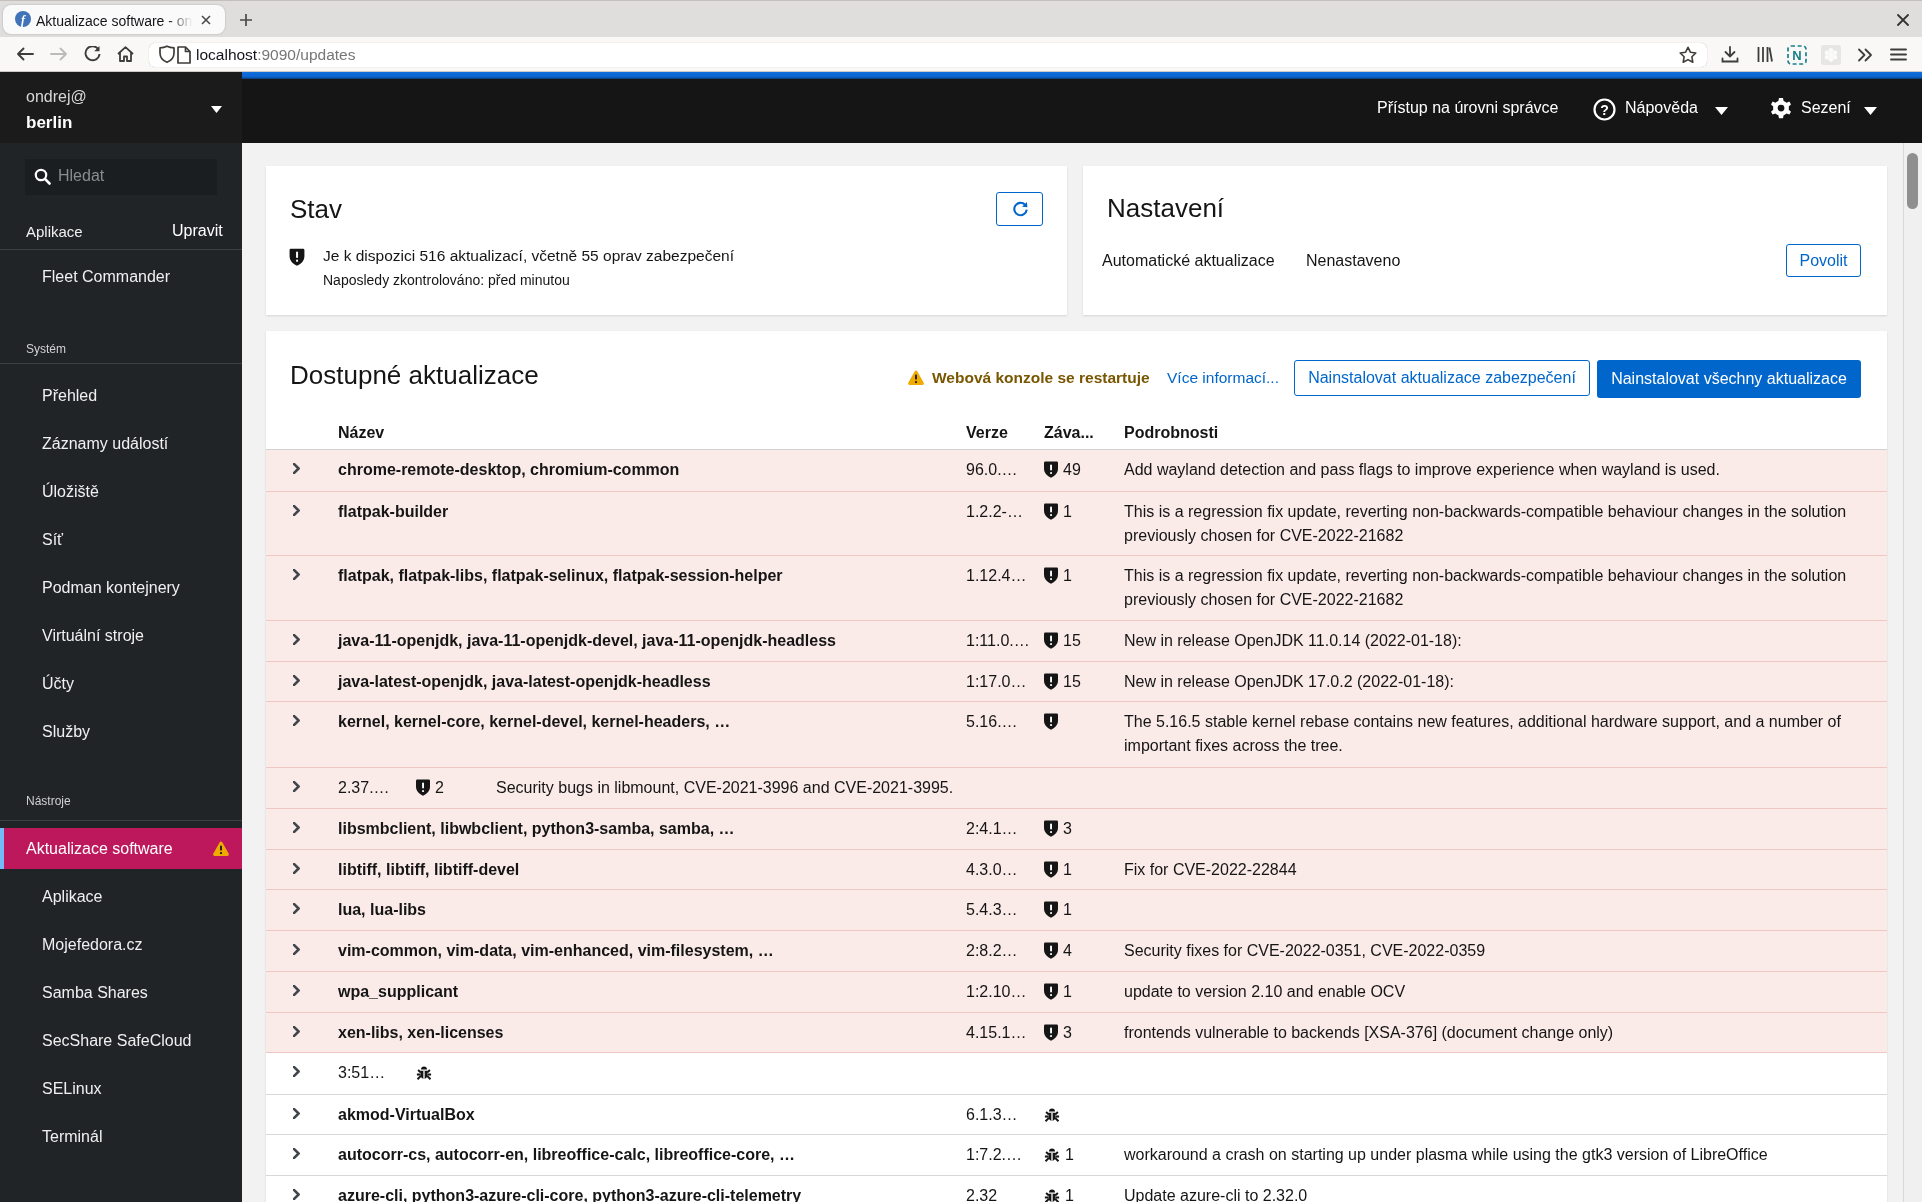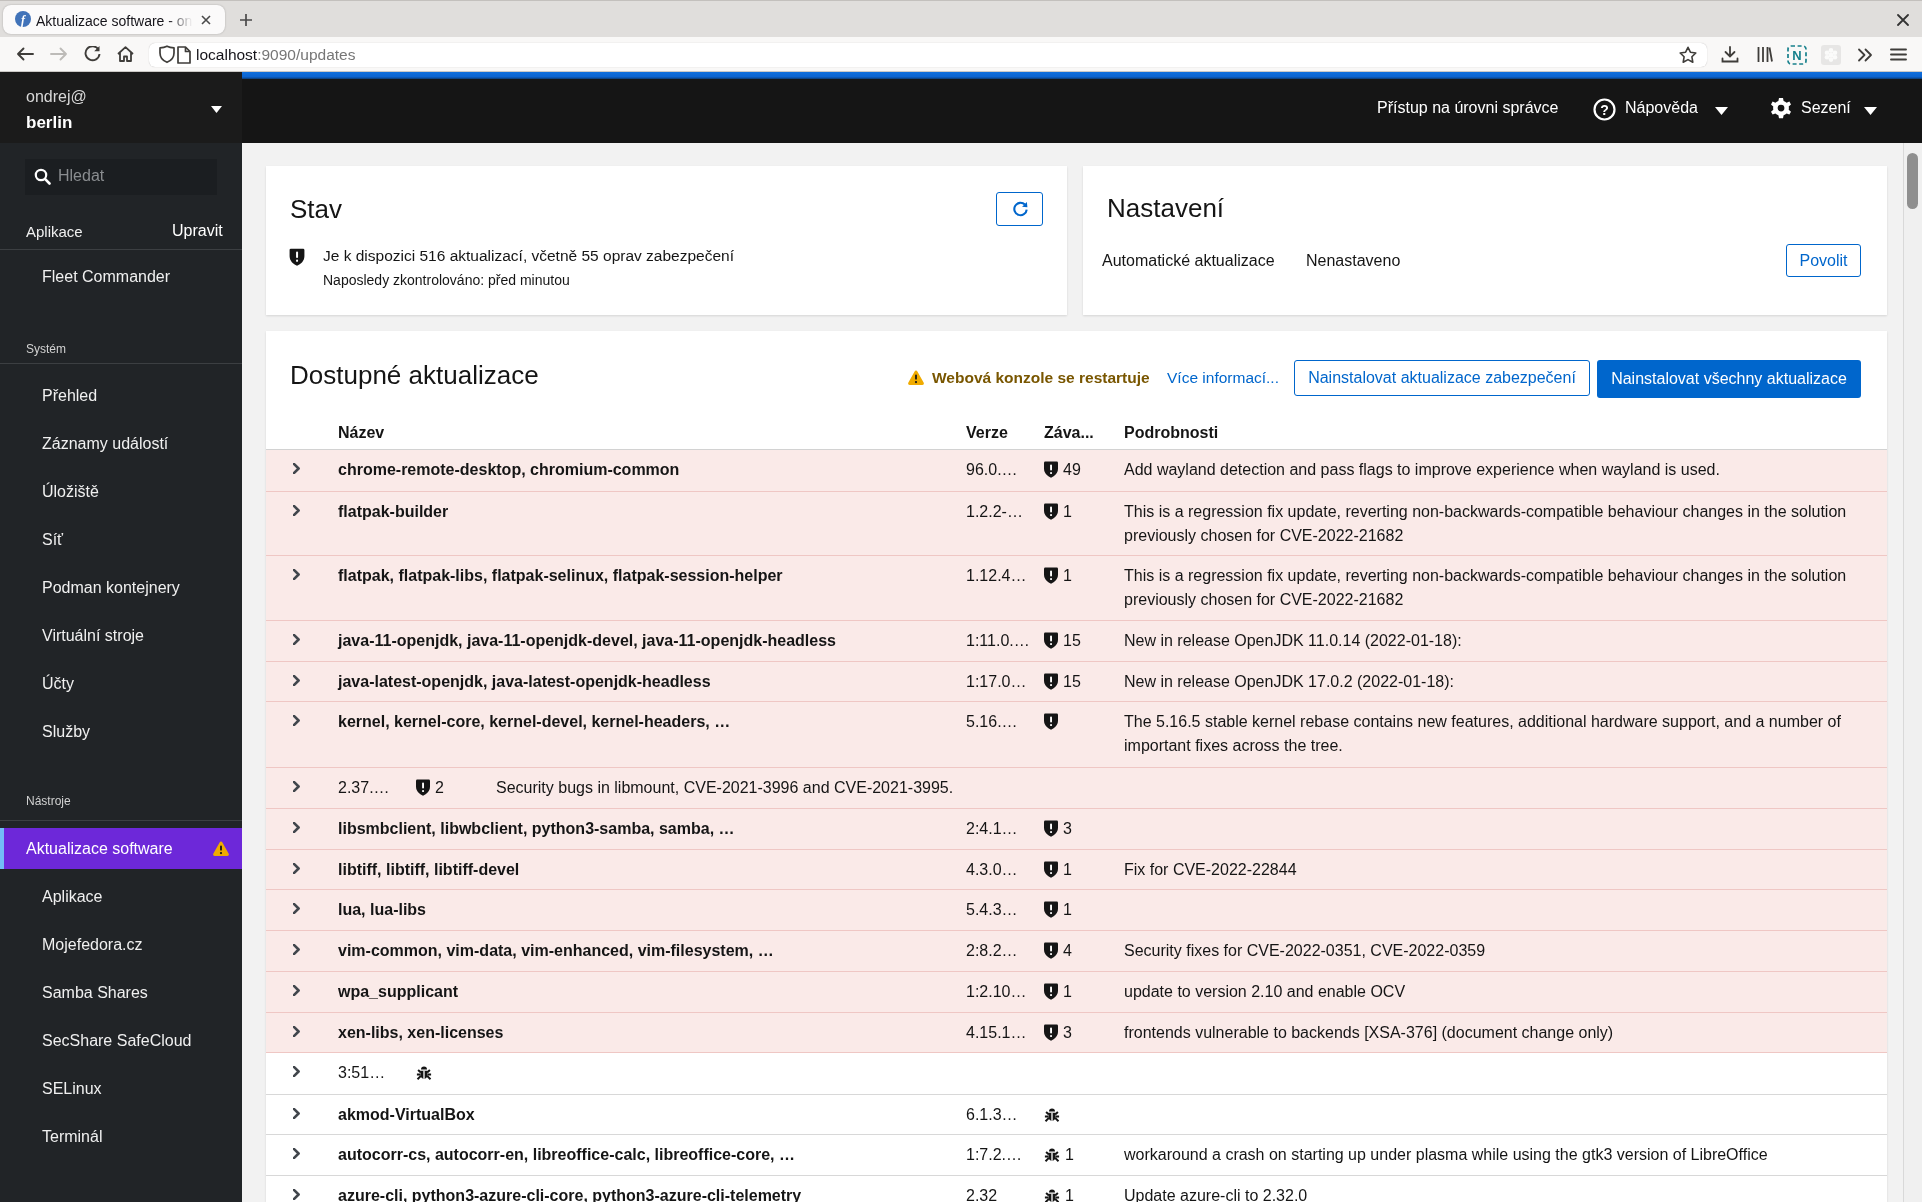--- a/index.html
+++ b/index.html
@@ -14,21 +14,21 @@
 #urltext span{color:#767676}
 
 #bluestrip{left:242px;top:72px;width:1680px;height:7px;background:linear-gradient(180deg,#0f6fdd 0%,#0b63cf 70%,#0a3a70 100%)}
 #masthead{left:242px;top:79px;width:1680px;height:64px;background:#151515;color:#fff}
 #acct{left:0;top:72px;width:242px;height:71px;background:#1b1b1b;color:#e8e8e8}
 #sidebar{left:0;top:143px;width:242px;height:1059px;background:#212427;color:#f0f0f0}
 .mh{position:absolute;font-size:16px;color:#fff;white-space:nowrap}
 .navitem{position:absolute;left:0;width:242px;height:48px;line-height:48px;padding-left:42px;font-size:16px;color:#f0f0f0;white-space:nowrap}
 .navsec{position:absolute;left:26px;font-size:12px;color:#d2d2d2}
 .navsep{position:absolute;left:0;width:242px;border-top:1px solid #3c3f42}
-#selitem{position:absolute;left:0;top:685px;width:242px;height:41px;background:#6d28d9;border-left:4px solid #73bcf7}
+#selitem{position:absolute;left:0;top:685px;width:242px;height:41px;background:#be185d;border-left:4px solid #73bcf7}
 
 .card{position:absolute;background:#fff;box-shadow:0 1px 2px rgba(3,3,3,.12)}
 .ctitle{position:absolute;font-size:26px;color:#151515}
 .btn{position:absolute;display:flex;align-items:center;justify-content:center;font-size:16px;border-radius:3px;white-space:nowrap}
 .btn.sec{border:1px solid #0066cc;color:#0066cc;background:#fff}
 .btn.pri{background:#0066cc;color:#fff}
 
 #tbl{position:absolute;left:266px;top:413px;width:1621px}
 .hrow{display:flex;height:37px;border-bottom:1px solid #d2d2d2;font-weight:bold;font-size:14.5px;color:#151515}
 .hrow>div{padding-top:8px}

